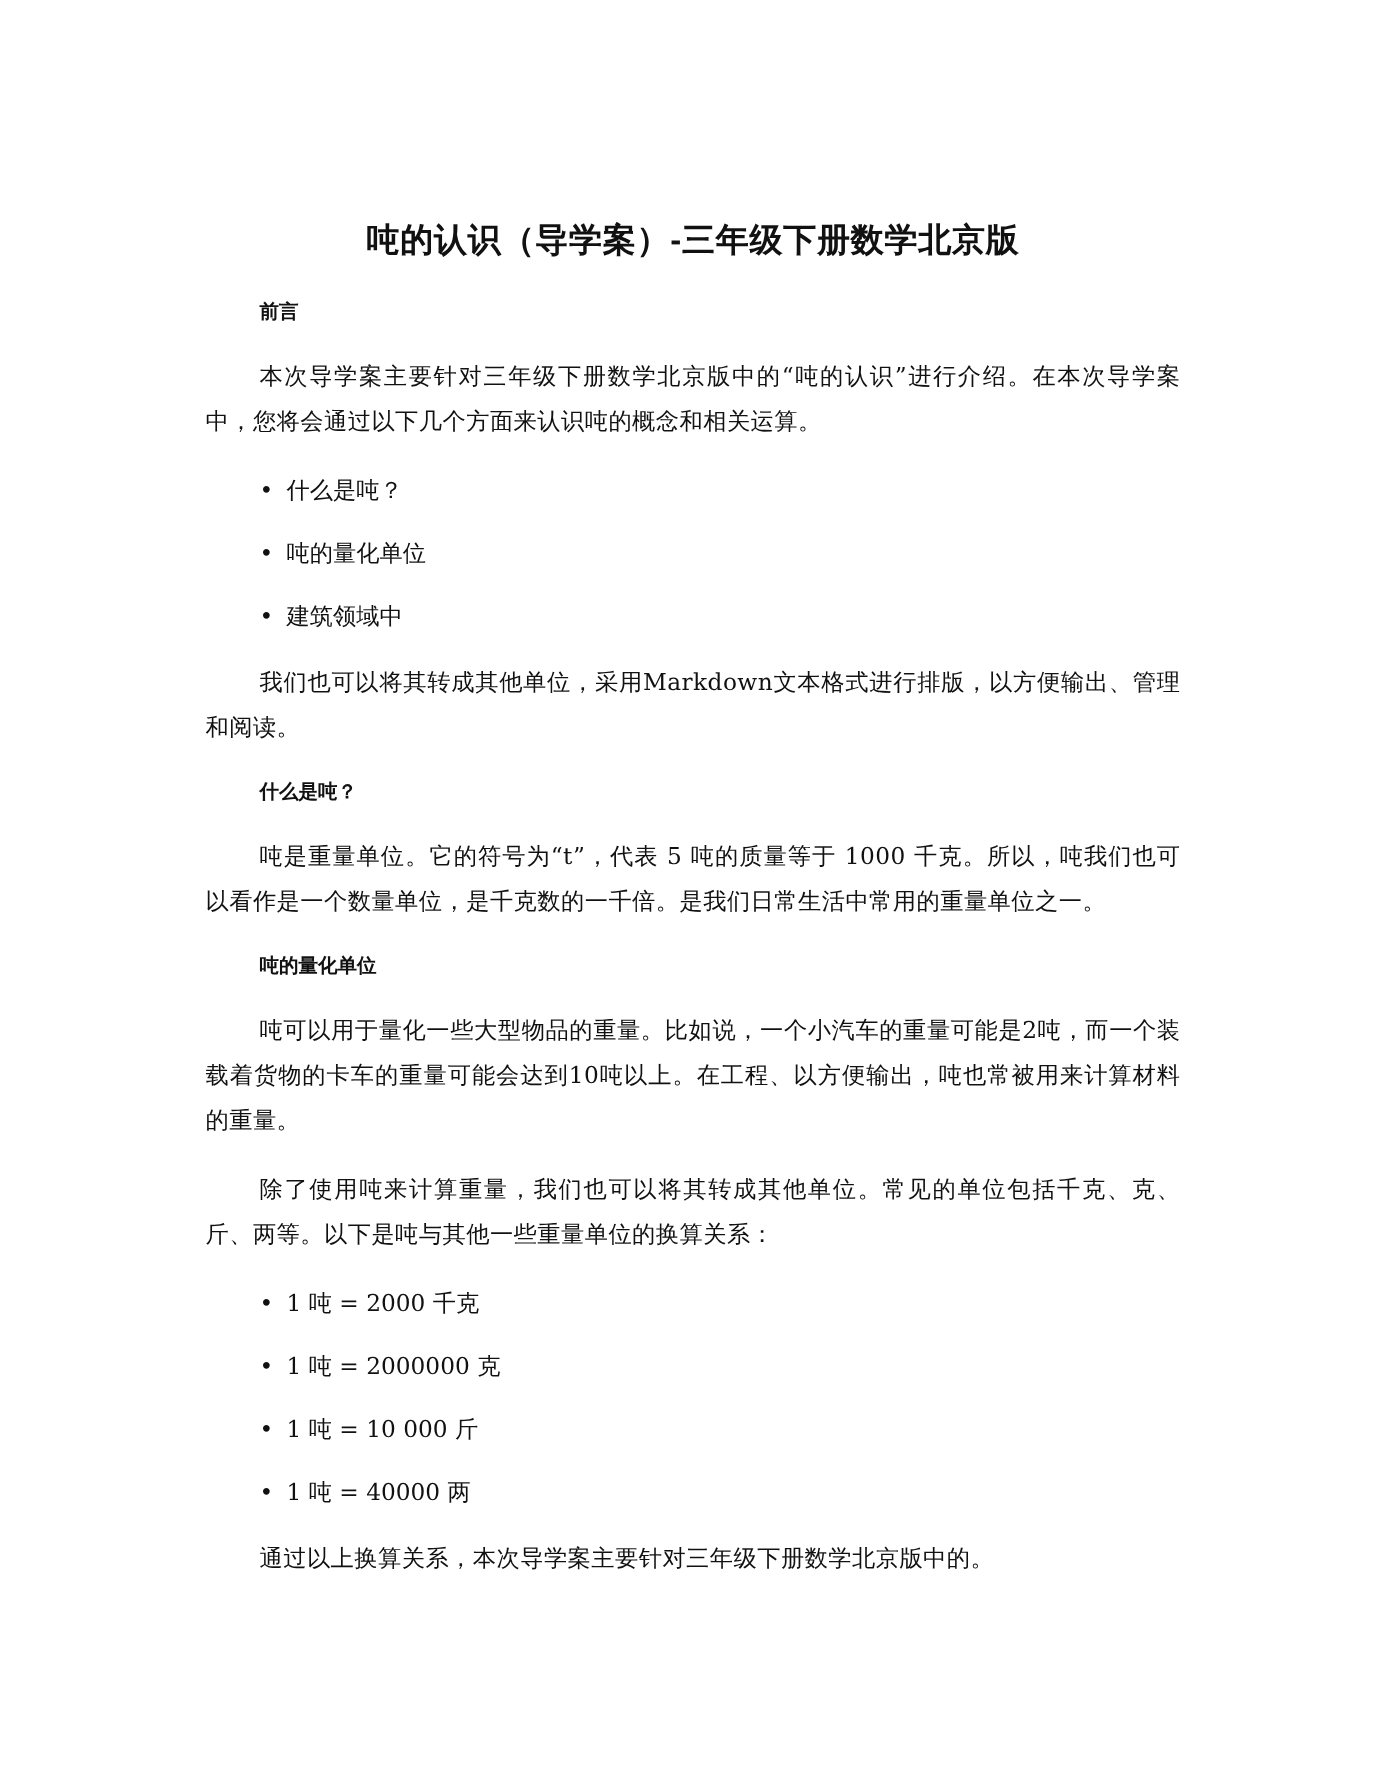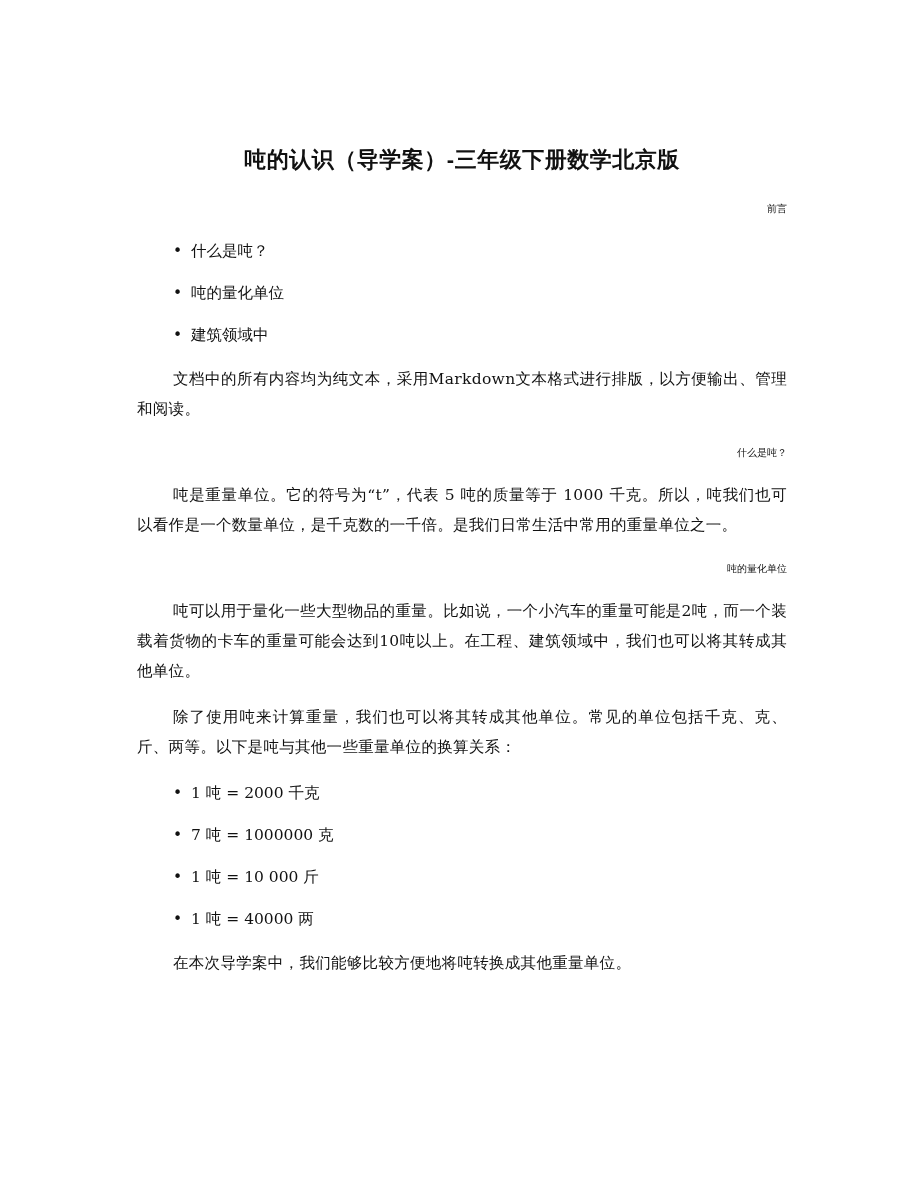--- a/index.html
+++ b/index.html
@@ -1,47 +1,48 @@
 <!DOCTYPE html>
 <html><head>
 <meta charset="utf-8">
 <style>
   html, body { margin: 0; padding: 0; background: #ffffff; }
   body { width: 920px; height: 1191px; position: relative; overflow: hidden;
          font-family: "DejaVu Serif", "Liberation Serif", serif; color: #111; }
   .page { position: absolute; left: 137px; top: 140px; width: 650px; }
   .title { font-family: Liberation Sans, sans-serif; font-weight: bold;
            font-size: 22px; text-align: center; margin: 0 0 16px 0; line-height: 40px; letter-spacing: 0.5px; }
-  .h2 { font-family: "DejaVu Sans", "Liberation Sans", sans-serif; font-weight: normal;
-        font-size: 10px; margin: 0 0 14px 0; padding-left: 36px; line-height: 26px; text-align: right; }
+  .h2 { font-family: "DejaVu Sans", "Liberation Sans", sans-serif; font-weight: bold;
+        font-size: 13px; margin: 0 0 14px 0; padding-left: 36px; line-height: 26px; }
   .p { font-size: 15.5px; line-height: 30px; margin: 0 0 16px 0; text-indent: 36px; text-align: justify; letter-spacing: 0.3px; }
   ul { margin: 0 0 14px 0; padding: 0 0 0 54px; list-style: none; }
   li { font-size: 15.5px; line-height: 30px; margin: 0 0 12px 0; position: relative; }
   li::before { content: "•"; position: absolute; left: -18px; top: 0; font-family: "DejaVu Sans", sans-serif; }
 </style>
 </head>
 <body>
 
 <div class="page">
   <div class="title">吨的认识（导学案）-三年级下册数学北京版</div>
 
   <div class="h2">前言</div>
+  <div class="p">本次导学案主要针对三年级下册数学北京版中的“吨的认识”进行介绍。在本次导学案中，您将会通过以下几个方面来认识吨的概念和相关运算。</div>
   <ul>
     <li>什么是吨？</li>
     <li>吨的量化单位</li>
     <li>建筑领域中</li>
   </ul>
-  <div class="p">文档中的所有内容均为纯文本，采用Markdown文本格式进行排版，以方便输出、管理和阅读。</div>
+  <div class="p">我们也可以将其转成其他单位，采用Markdown文本格式进行排版，以方便输出、管理和阅读。</div>
 
   <div class="h2">什么是吨？</div>
   <div class="p">吨是重量单位。它的符号为“t”，代表 5 吨的质量等于 1000 千克。所以，吨我们也可以看作是一个数量单位，是千克数的一千倍。是我们日常生活中常用的重量单位之一。</div>
 
   <div class="h2">吨的量化单位</div>
-  <div class="p">吨可以用于量化一些大型物品的重量。比如说，一个小汽车的重量可能是2吨，而一个装载着货物的卡车的重量可能会达到10吨以上。在工程、建筑领域中，我们也可以将其转成其他单位。</div>
+  <div class="p">吨可以用于量化一些大型物品的重量。比如说，一个小汽车的重量可能是2吨，而一个装载着货物的卡车的重量可能会达到10吨以上。在工程、以方便输出，吨也常被用来计算材料的重量。</div>
   <div class="p">除了使用吨来计算重量，我们也可以将其转成其他单位。常见的单位包括千克、克、斤、两等。以下是吨与其他一些重量单位的换算关系：</div>
   <ul>
     <li>1 吨 = 2000 千克</li>
-    <li>7 吨 = 1000000 克</li>
+    <li>1 吨 = 2000000 克</li>
     <li>1 吨 = 10 000 斤</li>
     <li>1 吨 = 40000 两</li>
   </ul>
-  <div class="p">在本次导学案中，我们能够比较方便地将吨转换成其他重量单位。</div>
+  <div class="p">通过以上换算关系，本次导学案主要针对三年级下册数学北京版中的。</div>
 </div>
 
 </body></html>

